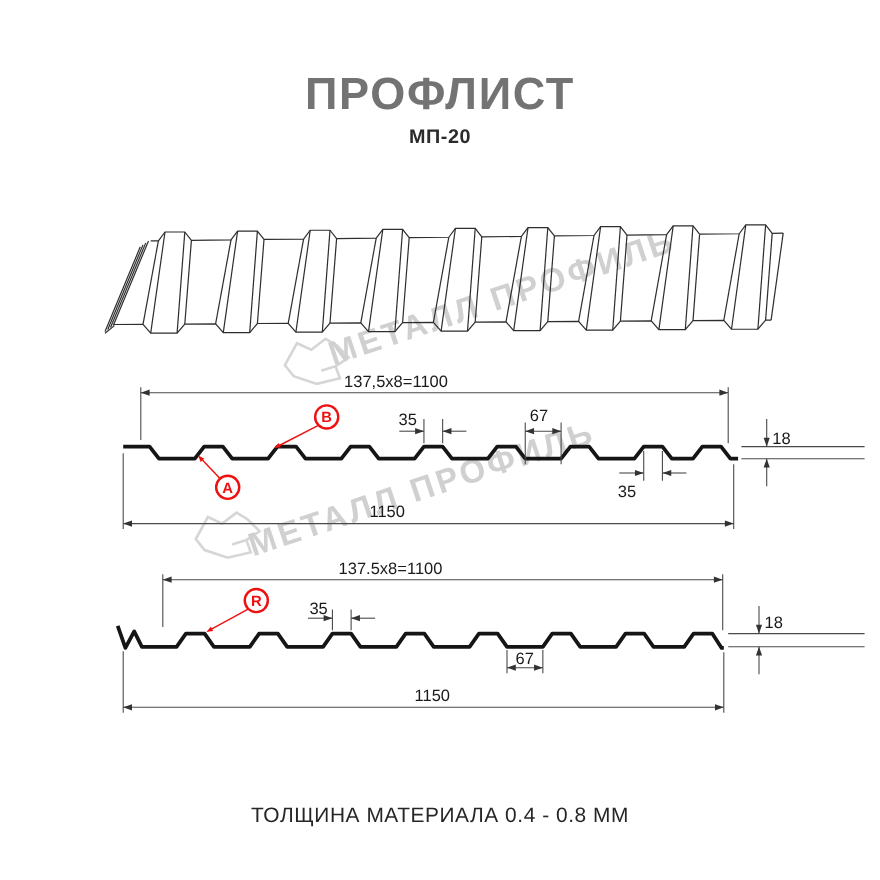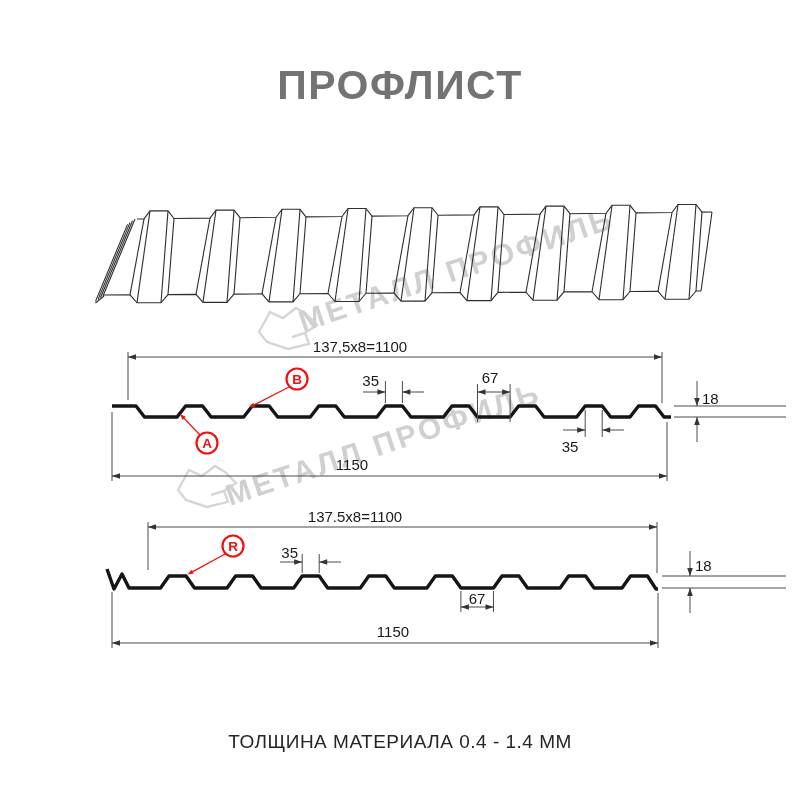--- a/index.html
+++ b/index.html
@@ -15,20 +15,21 @@
   .dim-text{font-size:15px;fill:#1a1a1a;}
   .wm-text{font-size:30px;font-weight:700;letter-spacing:3px;fill:#d0d0d0;}
   .marker-letter{font-size:13.5px;font-weight:700;}
 </style>
 </head>
 <body>
 
 <div class="page">
 
   <div class="title">ПРОФЛИСТ</div>
+  <div class="subtitle">МП-20</div>
 
   <svg class="canvas" width="800" height="800" viewBox="0 0 800 800">
 
     <g id="wm1">
       <path d="M3,26 L14,6 L27,12 L40,2 L50,8 L61,19 L49,27 L53,38 L32,43 L11,36 Z M49,27 L36,31" transform="translate(256,306)" fill="none" stroke="#d6d6d6" stroke-width="2.4"></path>
       <text class="wm-text" transform="translate(303,332) rotate(-18.5)">МЕТАЛЛ ПРОФИЛЬ</text>
     </g>
 
     <g id="wm2">
       <path d="M3,26 L14,6 L27,12 L40,2 L50,8 L61,19 L49,27 L53,38 L32,43 L11,36 Z M49,27 L36,31" transform="translate(175,464)" fill="none" stroke="#d6d6d6" stroke-width="2.4"></path>
@@ -181,14 +182,14 @@
       <text class="dim-text" x="695" y="571" text-anchor="start">18</text>
       <text class="dim-text" x="393" y="637" text-anchor="middle">1150</text>
 
       <g>
         <circle cx="233" cy="546" r="10.5" fill="#ffffff" stroke="#ee1111" stroke-width="2.2"></circle>
         <text class="marker-letter" x="233" y="551" text-anchor="middle" fill="#ee1111">R</text>
       </g>
     </g>
   </svg>
 
-  <div class="footer">ТОЛЩИНА МАТЕРИАЛА 0.4 - 1.4 ММ</div>
+  <div class="footer">ТОЛЩИНА МАТЕРИАЛА 0.4 - 0.8 ММ</div>
 </div>
 
 </body></html>

